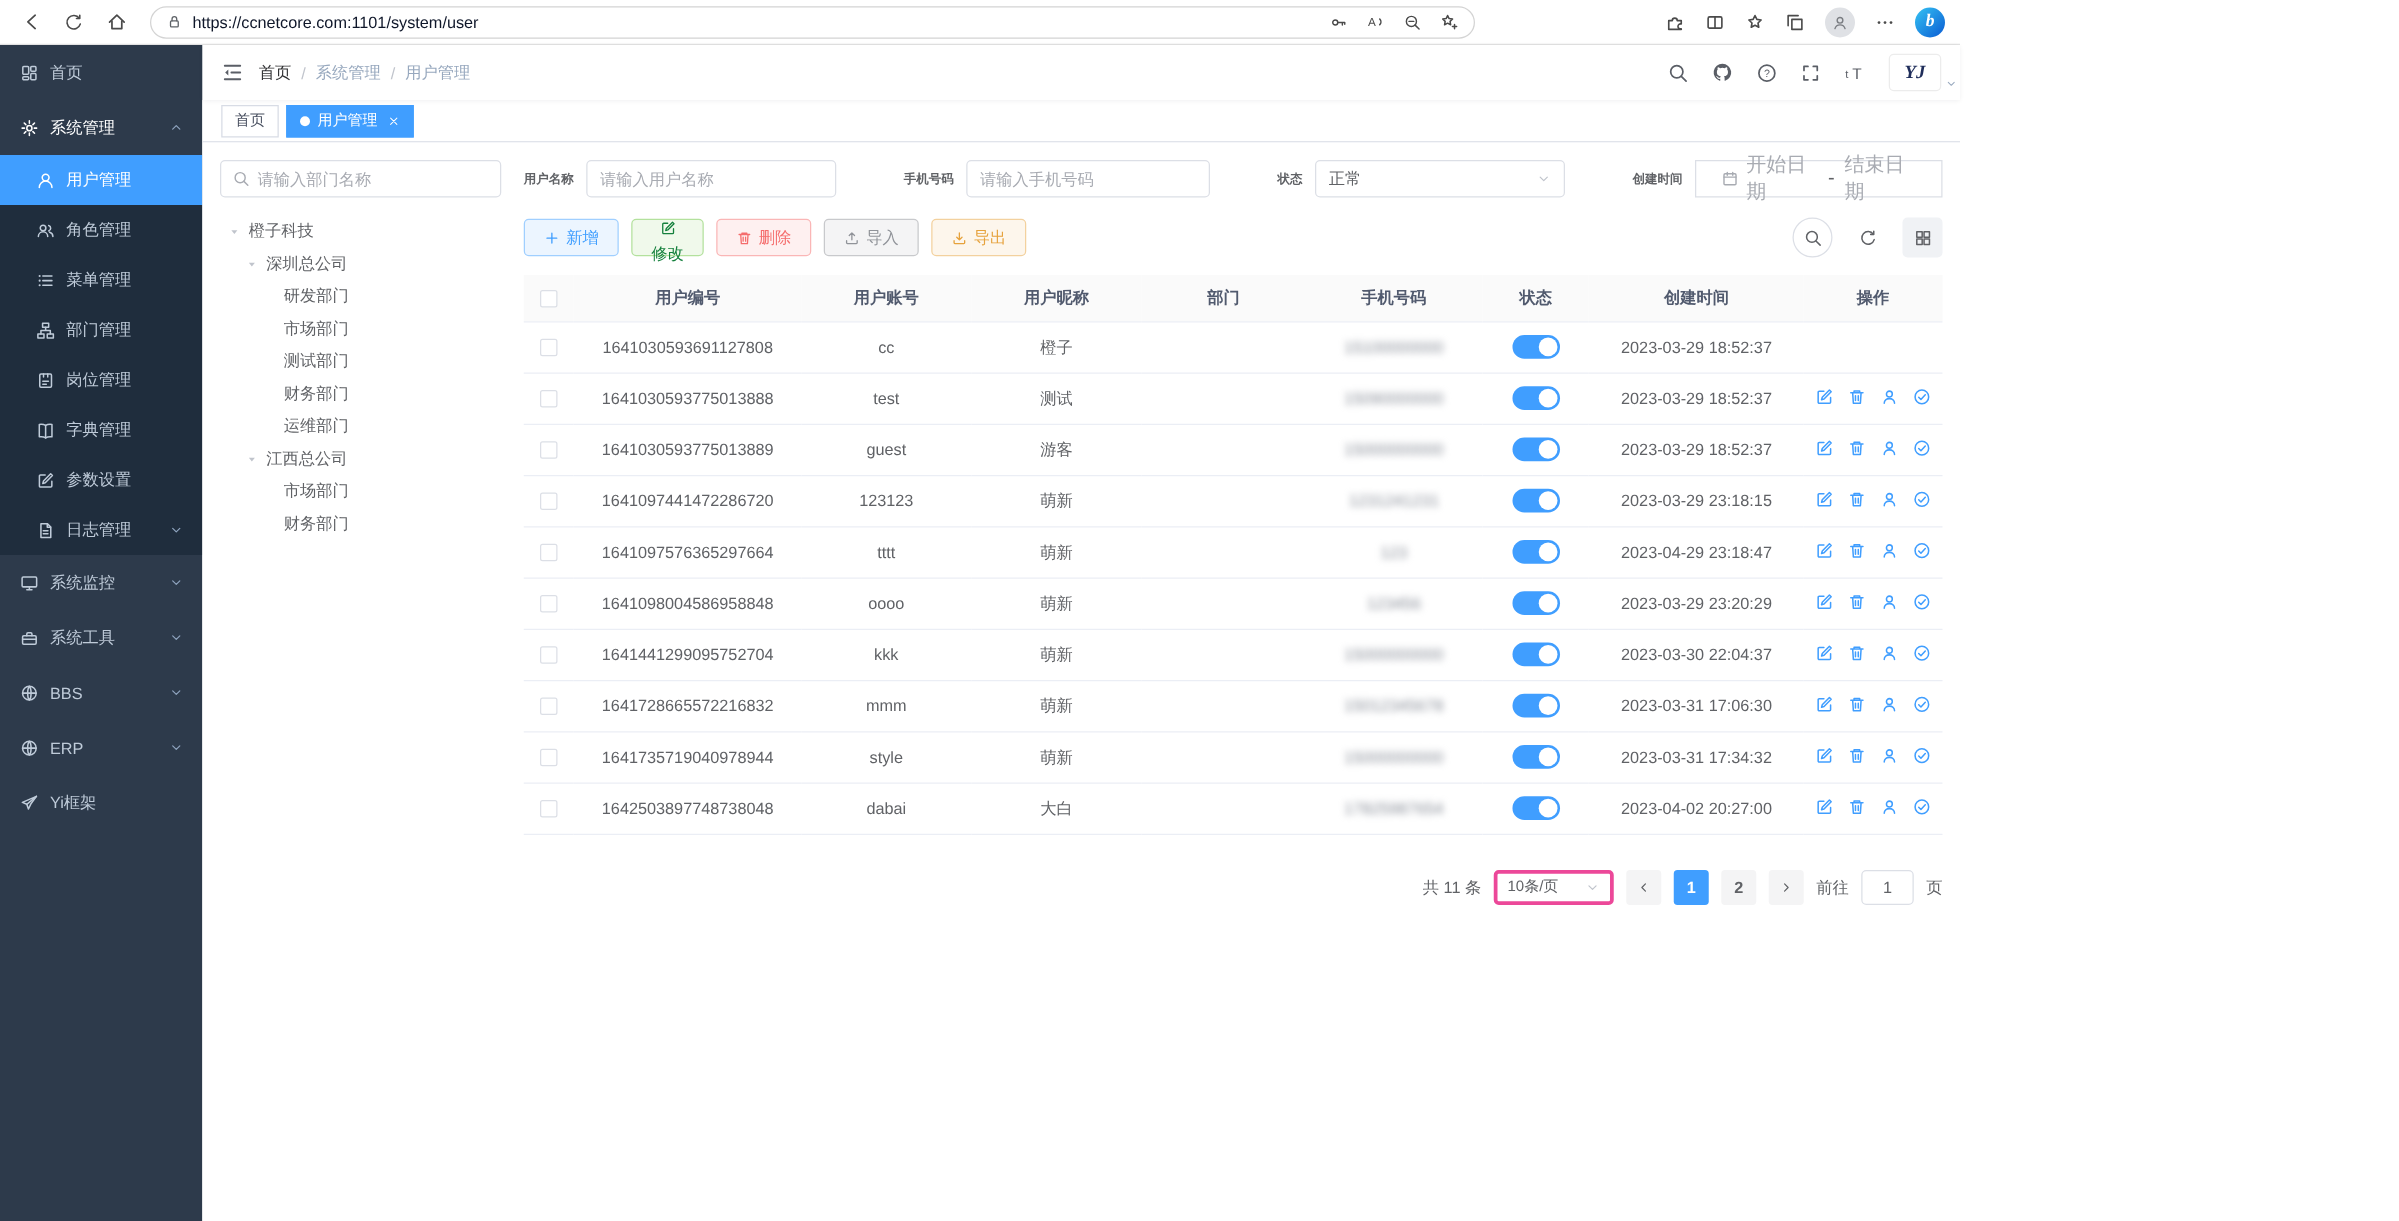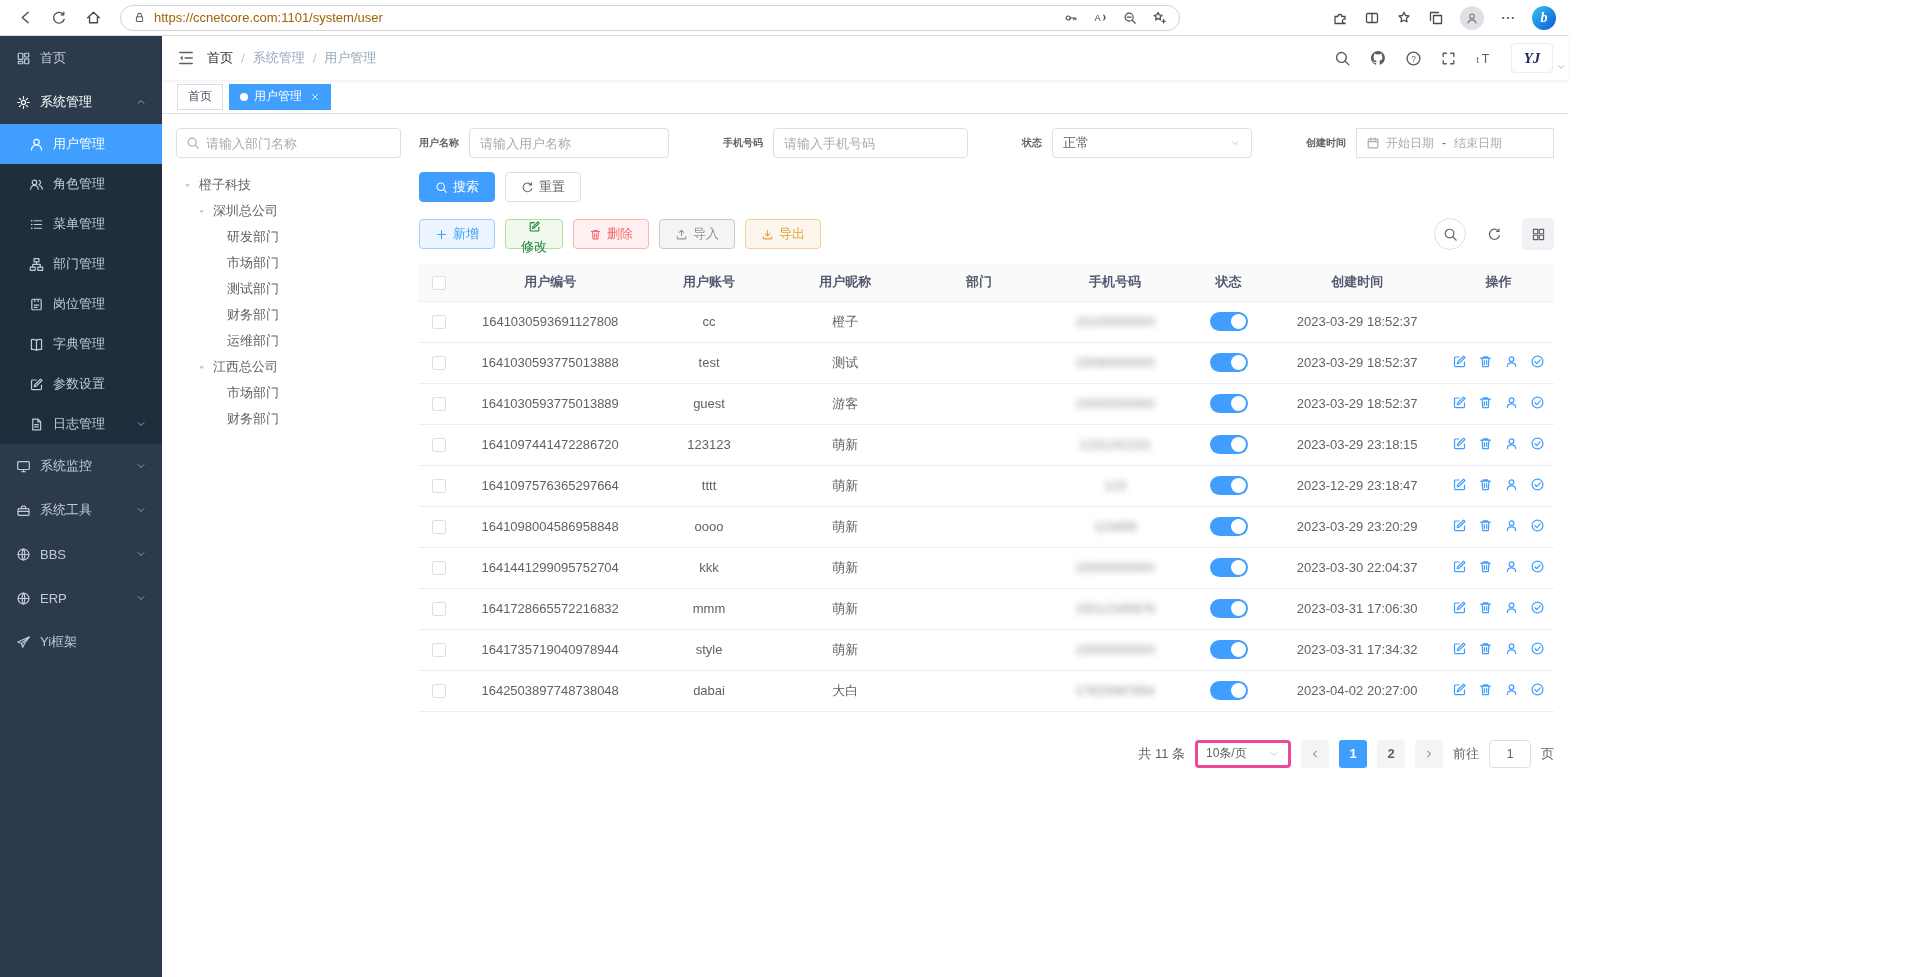--- a/index.html
+++ b/index.html
@@ -8,21 +8,21 @@
   .window { width:1568px; height:977px; display:flex; flex-direction:column; }
 
   
   .browser-chrome { height:36px; flex:0 0 36px; display:flex; align-items:center; gap:4px;
     padding:0 10px; background:#fff; border-bottom:1px solid #e2e2e2; }
   .bnav { width:30px; height:30px; display:flex; align-items:center; justify-content:center;
     color:#4a4a4a; border-radius:4px; cursor:pointer; }
   .address-bar { width:1060px; height:26px; margin-left:8px; border:1px solid #d4d4d4;
     border-radius:13px; display:flex; align-items:center; gap:8px; padding:0 12px;
     color:#5f6368; background:#fff; }
-  .url-text { font-size:13px; color:#a16207; }
+  .url-text { font-size:13px; color:#0f172a; }
   .ab-right { margin-left:auto; display:flex; gap:15px; align-items:center; color:#4a4a4a; }
   .ab-right span, .chrome-right > span { display:flex; cursor:pointer; }
   .chrome-right { margin-left:auto; display:flex; align-items:center; gap:16px; color:#4a4a4a; padding-right:2px; }
   .browser-avatar { width:24px; height:24px; border-radius:50%; background:#dfe1e5;
     display:flex; align-items:center; justify-content:center; color:#7a7d82; }
   .bing-badge { width:24px; height:24px; border-radius:50%;
     background:linear-gradient(135deg,#35c3f3,#0a5bd3); color:#fff; font-weight:bold;
     font-style:italic; display:flex; align-items:center; justify-content:center;
     font-size:14px; font-family:"Liberation Serif",serif; cursor:pointer; }
 
@@ -85,21 +85,21 @@
   .f-label { font-size:10px; color:#606266; font-weight:700; white-space:nowrap; }
   .f-input { height:30px; border:1px solid #dcdfe6; border-radius:4px; padding:0 10px;
     font-size:13px; color:#606266; outline:none; font-family:inherit; }
   .f-input::placeholder { color:#a8abb2; }
   .w200{width:200px} .w195{width:195px}
   .f-select { width:200px; height:30px; border:1px solid #dcdfe6; border-radius:4px;
     display:flex; align-items:center; justify-content:space-between; padding:0 10px;
     font-size:13px; color:#606266; cursor:pointer; }
   .sel-caret { color:#c0c4cc; display:flex; }
   .f-date { width:198px; height:30px; border:1px solid #dcdfe6; border-radius:0;
-    display:flex; align-items:center; gap:6px; padding:0 9px; font-size:12px;
+    display:flex; align-items:center; gap:6px; padding:0 20px; font-size:16px;
     color:#a8abb2; cursor:pointer; }
   .f-date .sep { color:#606266; padding:0 2px; }
 
   .btn-row { margin-top:14px; display:flex; gap:10px; }
   .btn { height:30px; display:inline-flex; align-items:center; gap:5px; padding:0 15px;
     border-radius:4px; font-size:13px; cursor:pointer; border:1px solid transparent;
     background:#fff; font-family:inherit; }
   .btn span { display:flex; align-items:center; }
   .btn.primary { background:#409eff; border-color:#409eff; color:#fff; }
   .btn.default { border-color:#dcdfe6; color:#606266; }
@@ -594,40 +594,20 @@
                       <path d="M2.5 6.5h11M5.5 2.2v2.6M10.5 2.2v2.6"></path>
                     </svg>
                   </span>
                 <span>开始日期</span>
                 <span class="sep">-</span>
                 <span>结束日期</span>
               </div>
             </div>
           </div>
 
-          <div class="btn-row">
-            <button class="btn primary">
-              <span>
-                  <svg width="13" height="13" viewBox="0 0 16 16" fill="none" stroke="currentColor" stroke-width="1.3" stroke-linecap="round" stroke-linejoin="round">
-                    <circle cx="7" cy="7" r="4.6"></circle>
-                    <path d="M10.4 10.4 14 14"></path>
-                  </svg>
-                </span>
-              <span>搜索</span>
-            </button>
-            <button class="btn default">
-              <span>
-                  <svg width="13" height="13" viewBox="0 0 16 16" fill="none" stroke="currentColor" stroke-width="1.3" stroke-linecap="round" stroke-linejoin="round">
-                    <path d="M13.2 9.3A5.4 5.4 0 1 1 12.4 4.6"></path>
-                    <path d="M12.8 2.2v2.6h-2.6"></path>
-                  </svg>
-                </span>
-              <span>重置</span>
-            </button>
-          </div>
 
           <div class="toolbar-row">
             <button class="btn plain-primary">
               <span>
                   <svg width="13" height="13" viewBox="0 0 16 16" fill="none" stroke="currentColor" stroke-width="1.3" stroke-linecap="round" stroke-linejoin="round">
                     <path d="M8 3.2v9.6M3.2 8h9.6"></path>
                   </svg>
                 </span>
               <span>新增</span>
             </button>
@@ -837,21 +817,21 @@
                     </span></td>
                 </tr>
                 <tr>
                   <td><span class="cbx"></span></td>
                   <td>1641097576365297664</td>
                   <td>tttt</td>
                   <td>萌新</td>
                   <td></td>
                   <td><span class="phone-blur">123</span></td>
                   <td><span class="switch"></span></td>
-                  <td>2023-12-29 23:18:47</td>
+                  <td>2023-04-29 23:18:47</td>
                   <td><span class="row-actions">
                       <span>
                         <svg width="15" height="15" viewBox="0 0 16 16" fill="none" stroke="currentColor" stroke-width="1.3" stroke-linecap="round" stroke-linejoin="round">
                           <path d="M13.3 8.6v4a.9.9 0 0 1-.9.9H3.6a.9.9 0 0 1-.9-.9V4.1a.9.9 0 0 1 .9-.9h4"></path>
                           <path d="M12.3 2.2l1.5 1.5-6.1 6.1-2.1.6.6-2.1z"></path>
                         </svg>
                       </span>
                       <span>
                         <svg width="15" height="15" viewBox="0 0 16 16" fill="none" stroke="currentColor" stroke-width="1.3" stroke-linecap="round" stroke-linejoin="round">
                           <path d="M2.8 4.4h10.4M5.6 4.4V3h4.8v1.4M4.4 4.4l.6 9h6l.6-9"></path>

